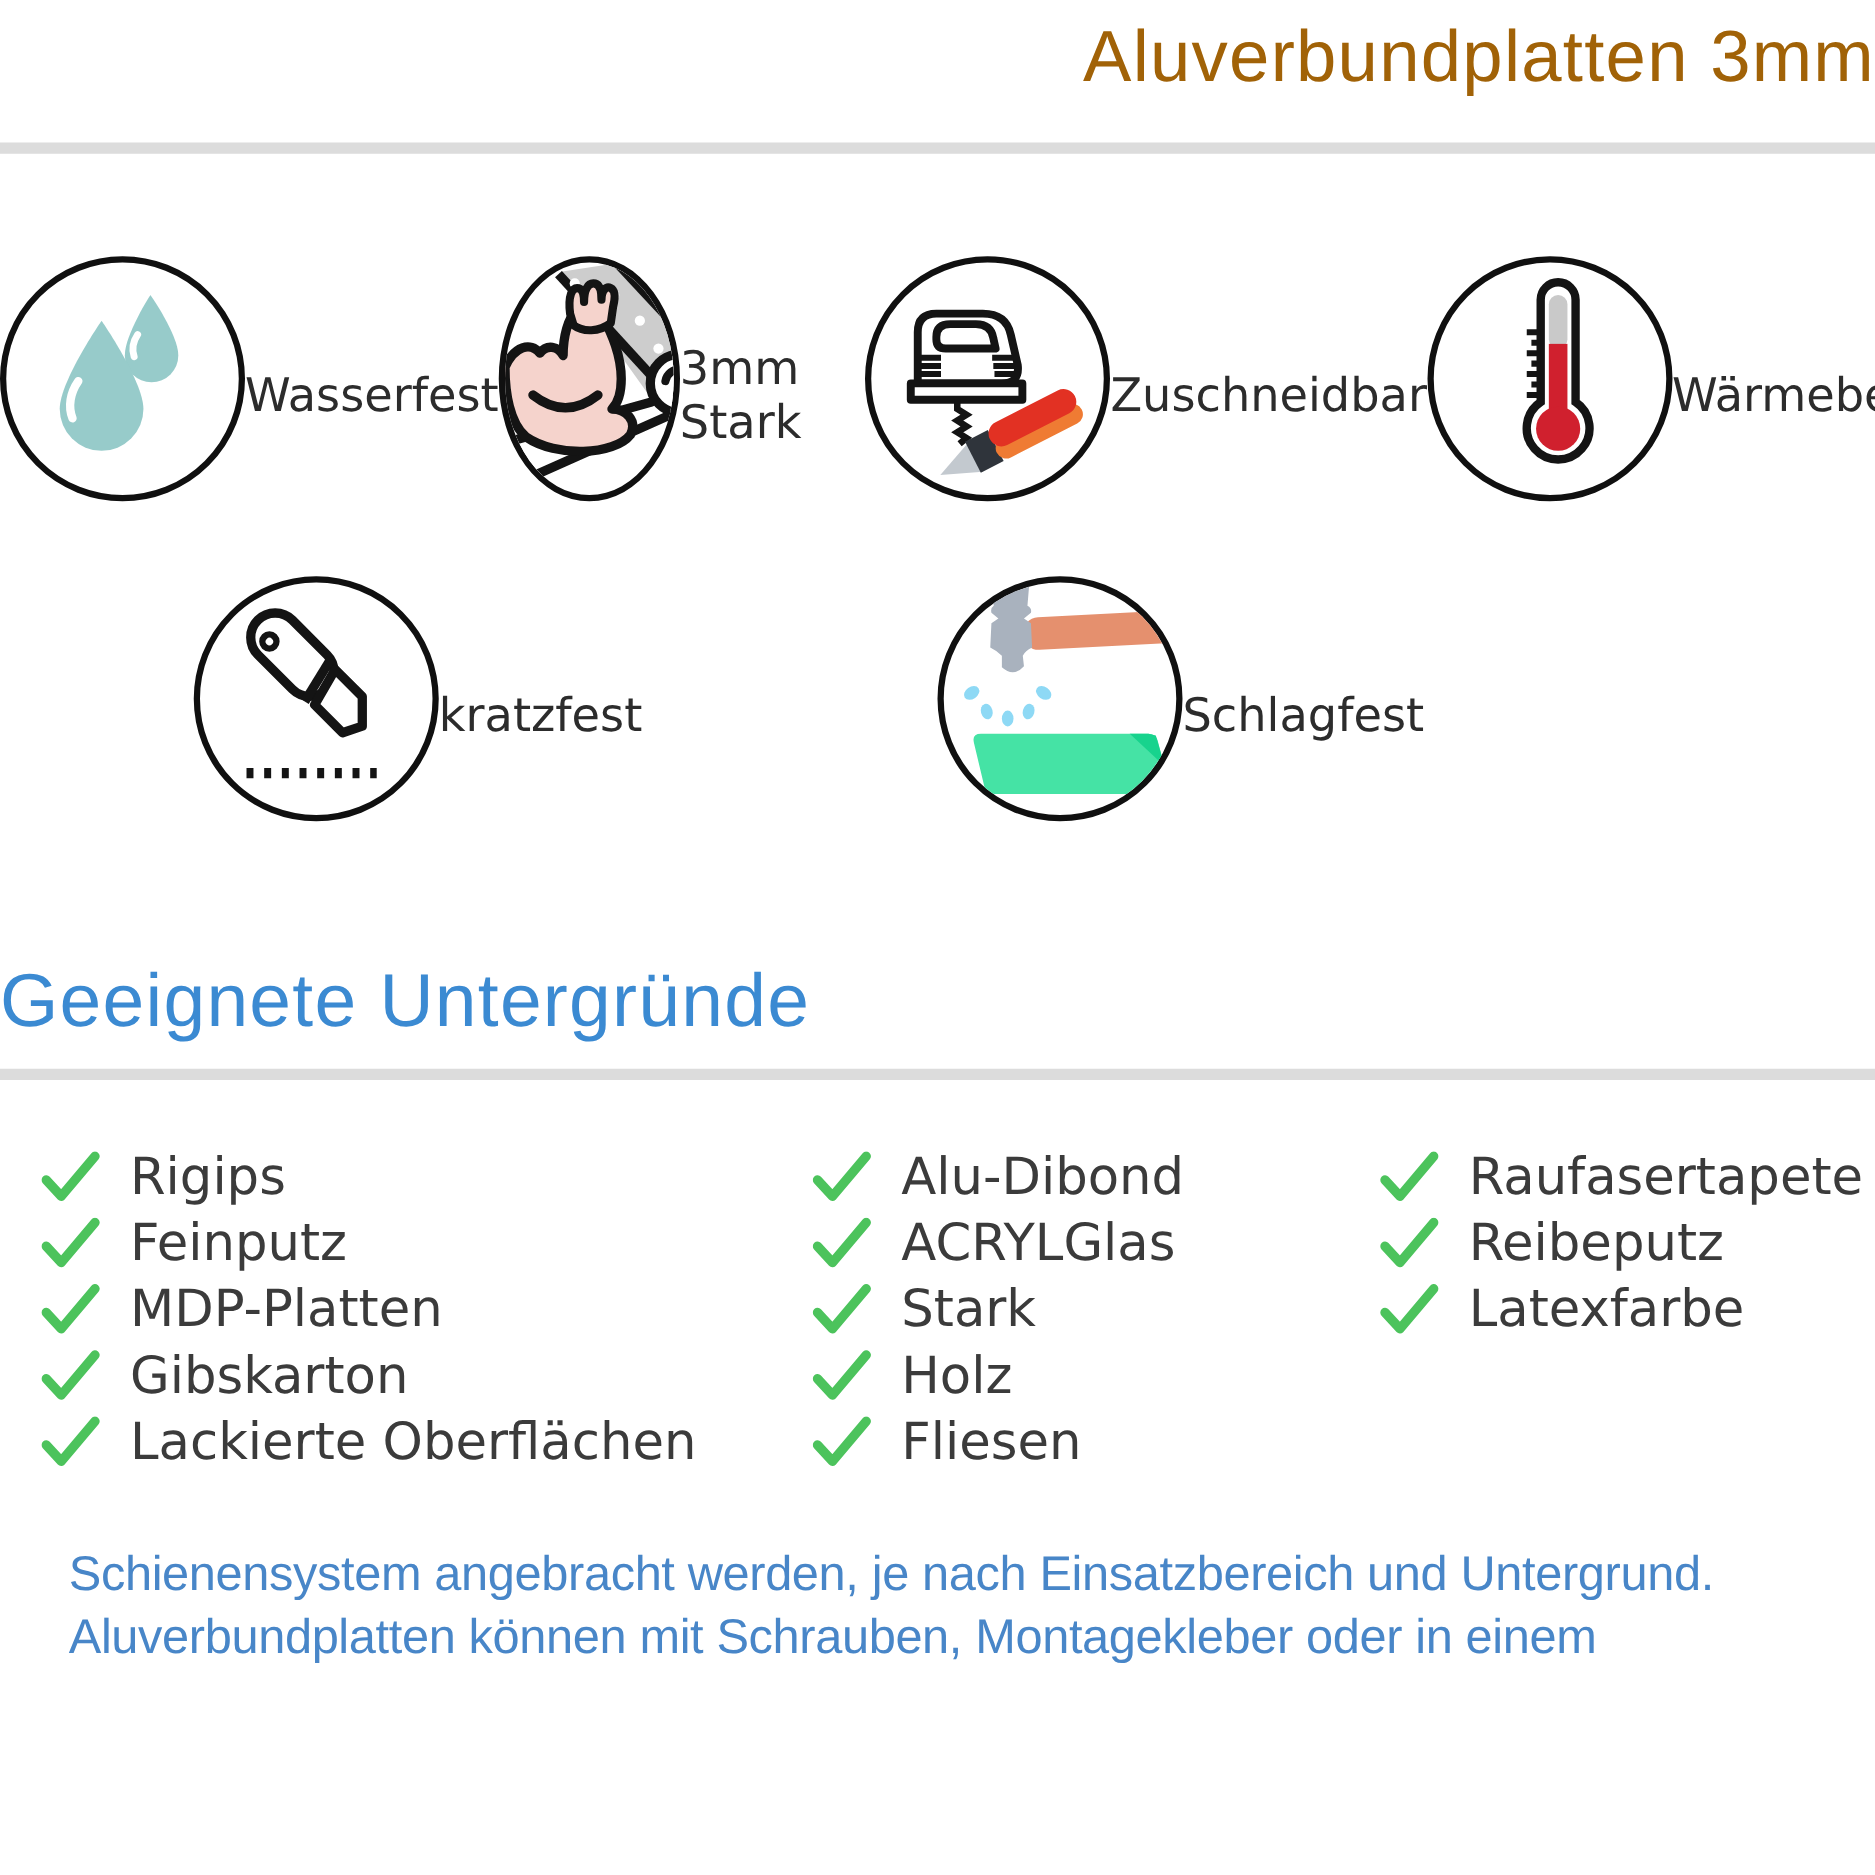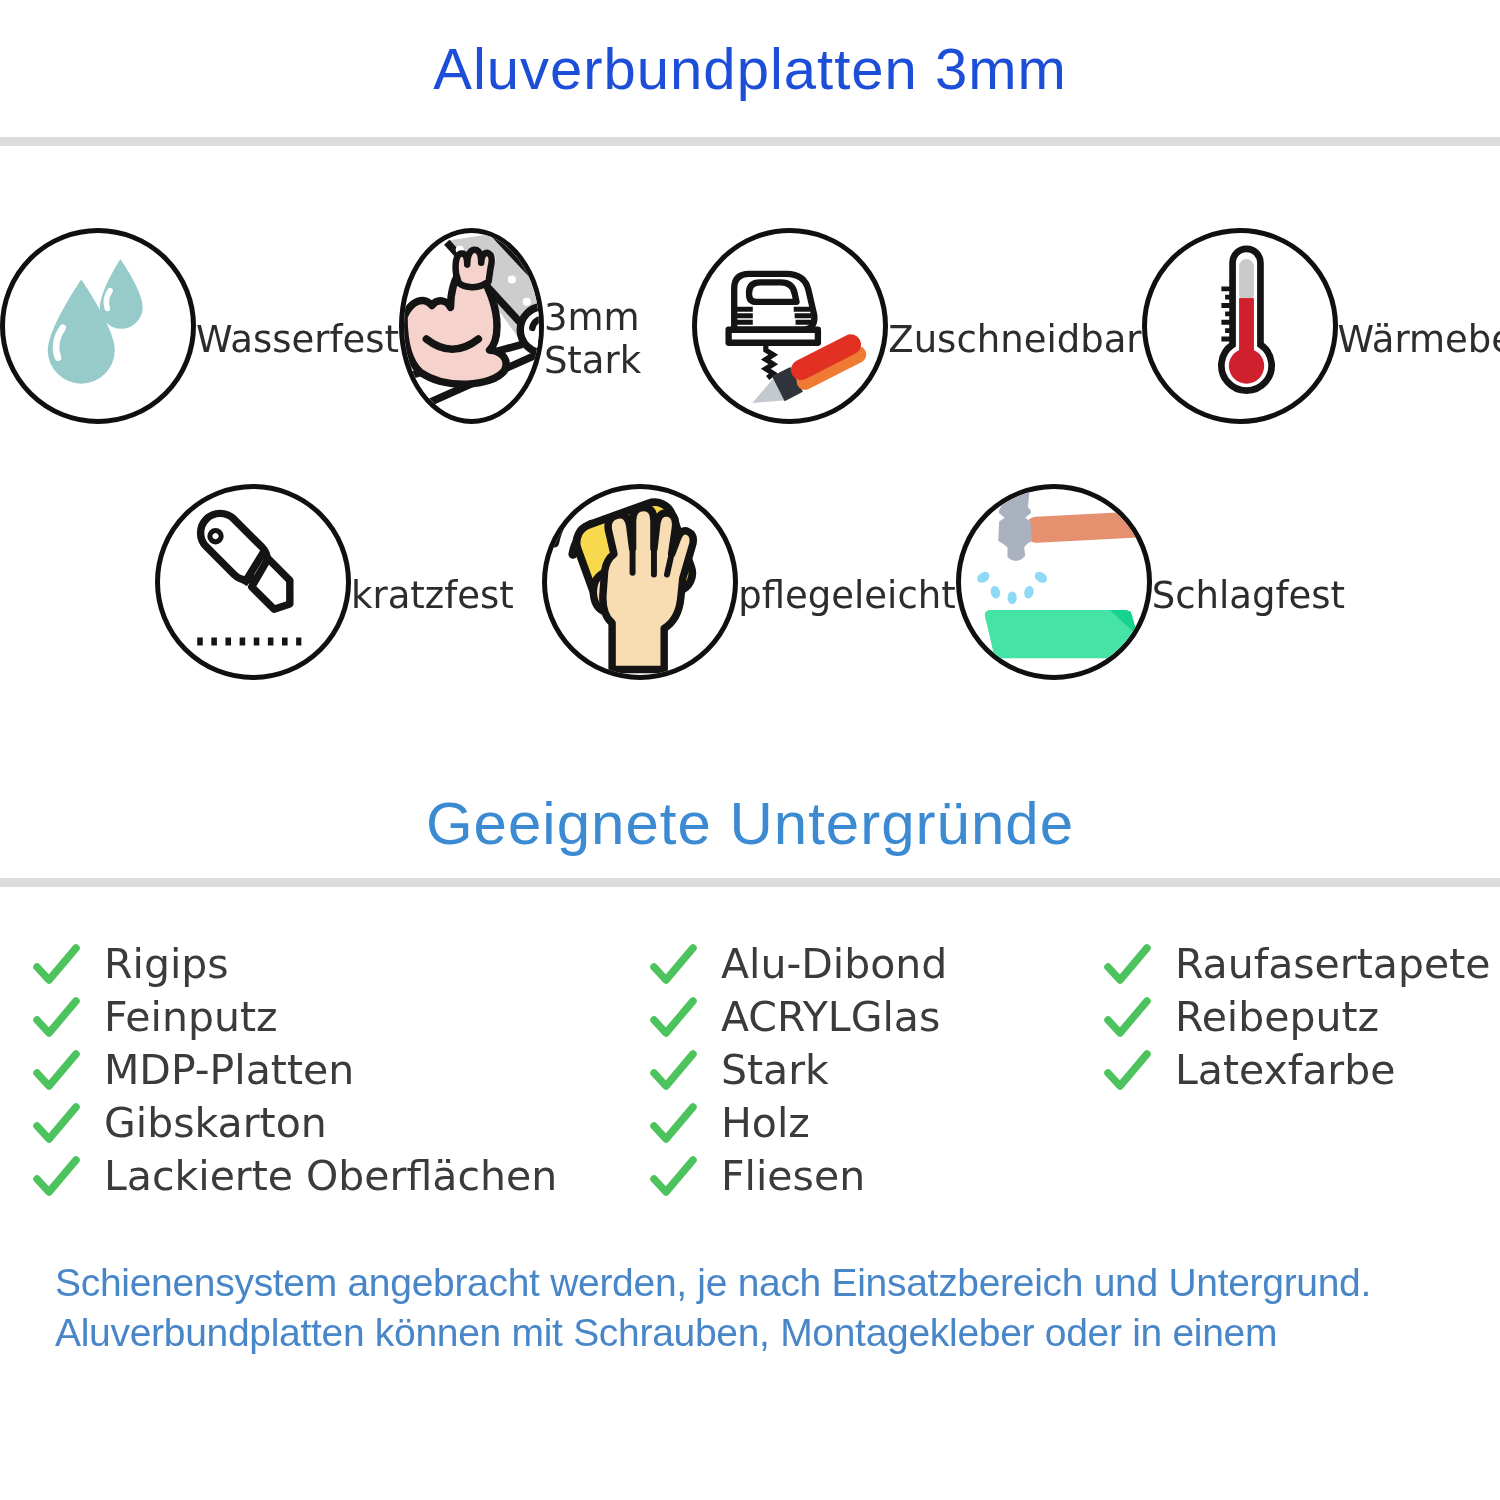--- a/index.html
+++ b/index.html
@@ -1,23 +1,23 @@
 <!DOCTYPE html>
 <html><head>
 <meta charset="utf-8">
 <style>
   html,body{margin:0;padding:0;background:#ffffff;}
   .page{position:relative;width:1500px;height:1500px;background:#fff;overflow:hidden;
         font-family:"Liberation Sans", sans-serif;}
   
-  .title{margin:0;padding-top:39px;text-align:center;font-size:58px;line-height:1.05;
-         font-weight:500;color:#1d4ed8;letter-spacing:1px;}
+  .title{margin:0;padding-top:16px;text-align:right;font-size:58px;line-height:1.05;
+         font-weight:500;color:#a16207;letter-spacing:1px;}
   .divider{height:9px;background:#dcdcdc;margin-top:37px;}
   .divider.mid{margin-top:23px;}
-  .section-title{margin:112px 0 0 0;text-align:center;font-size:60px;line-height:1.05;
+  .section-title{margin:112px 0 0 0;text-align:left;font-size:60px;line-height:1.05;
          font-weight:500;color:#3b8ad2;letter-spacing:1px;}
   
   .features{display:flex;}
   .features.row1{margin-top:82px;}
   .features.row2{margin-top:60px;padding:0 155px;}
   .feature{flex:1;display:flex;flex-direction:row;align-items:center;}
   .circle{width:186px;height:186px;border:5px solid #101010;border-radius:50%;
           overflow:hidden;background:#fff;}
   .circle svg{width:186px;height:186px;display:block;}
   .feature-label{margin-top:27px;font-size:37px;line-height:43px;font-weight:500;
@@ -142,35 +142,20 @@
             <circle cx="47.5" cy="16" r="3" stroke-width="2.8"></circle>
             <line x1="40" y1="45" x2="61" y2="40" stroke-width="4"></line>
             <path d="M42 49 L59 44.5 L59 61 L50 70 L42 66 Z" stroke-width="4"></path>
           </g>
           <line x1="20" y1="82" x2="76" y2="82" stroke="#141414" stroke-width="4.4" stroke-dasharray="3 4.6"></line>
         </svg>
       </div>
       <div class="feature-label">kratzfest</div>
     </div>
 
-    <div class="feature">
-      <div class="circle">
-        <svg viewBox="0 0 100 100">
-          <path d="M4 29 Q7 14 20 6" stroke="#141414" stroke-width="5" fill="none" stroke-linecap="round"></path>
-          <path d="M14 35 Q16 25 24 19" stroke="#141414" stroke-width="5" fill="none" stroke-linecap="round"></path>
-          <g transform="rotate(-20 47 37)">
-            <rect x="20" y="12" width="54" height="50" rx="10" fill="#f8d84d" stroke="#141414" stroke-width="4.2"></rect>
-          </g>
-          <path d="M33 44 Q24 47 25 57 Q26 66 35 67 L41 60 Z" fill="#f9ddb2" stroke="#141414" stroke-width="4" stroke-linejoin="round"></path>
-          <path d="M35 97 L35 72 Q30 68 30 58 L31 44 Q32 38 36 35 L33 22 Q32 15 38 14 Q43.5 13 44.5 20 L46 32 L46 17 Q46 10 52 10 Q57.5 10 57.5 17 L57.5 32 L59 19 Q60 12 65 13 Q70 14 69 21 L67 35 L70 27 Q72 21 76 23 Q80 25 78 31 L73 48 L72 58 Q71 70 63 75 L63 97 Z" fill="#f9ddb2" stroke="#141414" stroke-width="4" stroke-linejoin="round"></path>
-          <path d="M46 34 V45 M57.5 34 V46 M66.5 37 L64.5 46" stroke="#141414" stroke-width="3.2" fill="none" stroke-linecap="round"></path>
-        </svg>
-      </div>
-      <div class="feature-label">pflegeleicht</div>
-    </div>
 
     <div class="feature">
       <div class="circle">
         <svg viewBox="0 0 100 100">
           <g transform="rotate(-3 40 24)">
             <rect x="34" y="15" width="68" height="14" rx="7" fill="#e5906e"></rect>
           </g>
           <path d="M20 -2 L37 -2 L36 10 Q38 11 37.5 13 L34.5 15.5 L37.5 17.5 L38 28 Q35 29.5 34 31.5 L34.5 36 Q30 41 25 36.5 L25 31.5 Q23 29.5 20 28 L20.5 17.5 L23.5 15.5 L20.5 13 Q20 11 21.5 10 Z" fill="#a9b2be"></path>
           <g fill="#8ed9f5">
             <ellipse cx="12" cy="47.5" rx="3.6" ry="2.6" transform="rotate(-35 12 47.5)"></ellipse>

